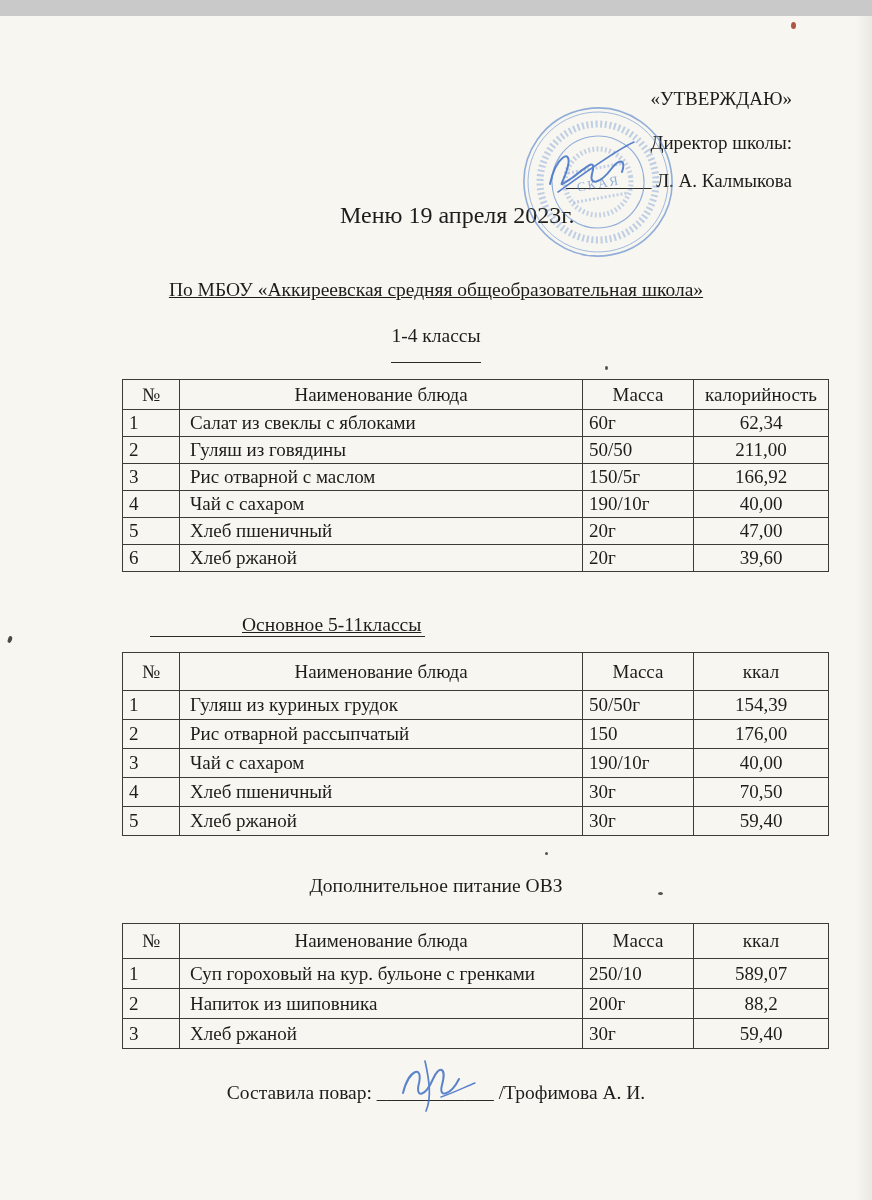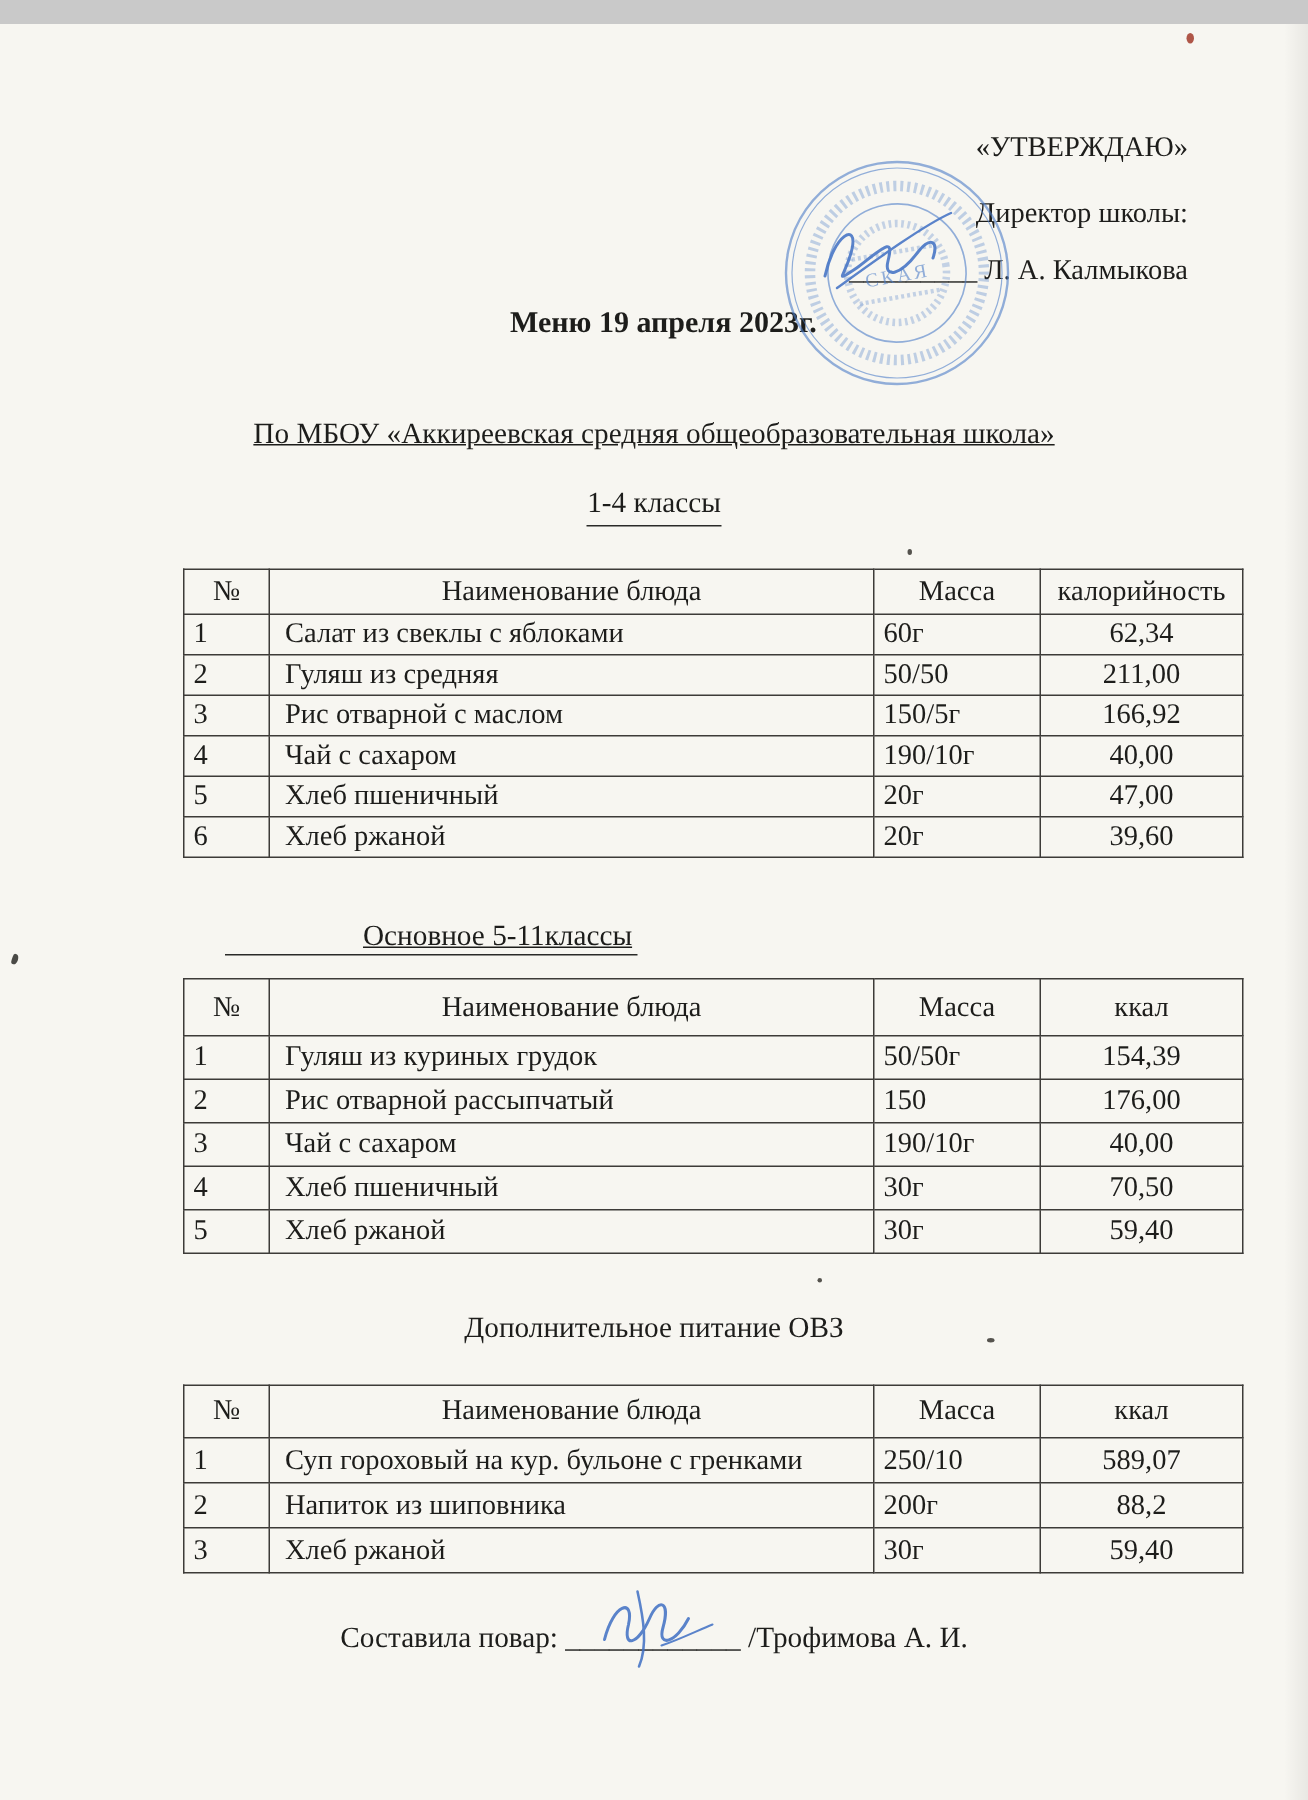--- a/index.html
+++ b/index.html
@@ -29,29 +29,29 @@
     font-size:19px;
     line-height:26px;
   }
   .header-right .approve{margin-bottom:18px;}
   .header-right .director{margin-bottom:12px;}
   .header-right .sign-line-wrap{position:relative;display:inline-block;}
   .sig-director{position:absolute;left:-28px;top:-34px;width:110px;height:70px;}
   
   .menu-title{
     margin:8px 0 0 340px;
-    font-size:20px;font-weight:bold;line-height:27px;
+    font-size:24px;font-weight:normal;line-height:27px;
   }
   .school-line{
     margin-top:48px;text-align:center;font-size:19.5px;line-height:26px;text-decoration:underline;
   }
   .section-1{
     margin-top:20px;text-align:center;font-size:19.5px;line-height:26px;
   }
-  .section-1 span{border-bottom:1px solid #2a2a28;padding-bottom:4px;}
+  .section-1 span{border-bottom:1px solid #2a2a28;padding-bottom:16px;}
   .section-2{
     margin:40px 0 0 150px;font-size:19.5px;line-height:26px;
   }
   .section-2 span{border-bottom:1px solid #2a2a28;padding:0 4px 1px 92px;text-decoration:underline;}
   .section-3{
     margin-top:36px;text-align:center;font-size:19.5px;line-height:27px;
   }
   
   table.menu-table{
     width:707px;margin:0 43px 0 122px;
@@ -151,21 +151,21 @@
     </thead>
     <tbody>
         <tr>
           <td class="c0">1</td>
           <td class="c1">Салат из свеклы с яблоками</td>
           <td class="c2">60г</td>
           <td class="c3">62,34</td>
         </tr>
         <tr>
           <td class="c0">2</td>
-          <td class="c1">Гуляш из средняя</td>
+          <td class="c1">Гуляш из говядины</td>
           <td class="c2">50/50</td>
           <td class="c3">211,00</td>
         </tr>
         <tr>
           <td class="c0">3</td>
           <td class="c1">Рис отварной с маслом</td>
           <td class="c2">150/5г</td>
           <td class="c3">166,92</td>
         </tr>
         <tr>

